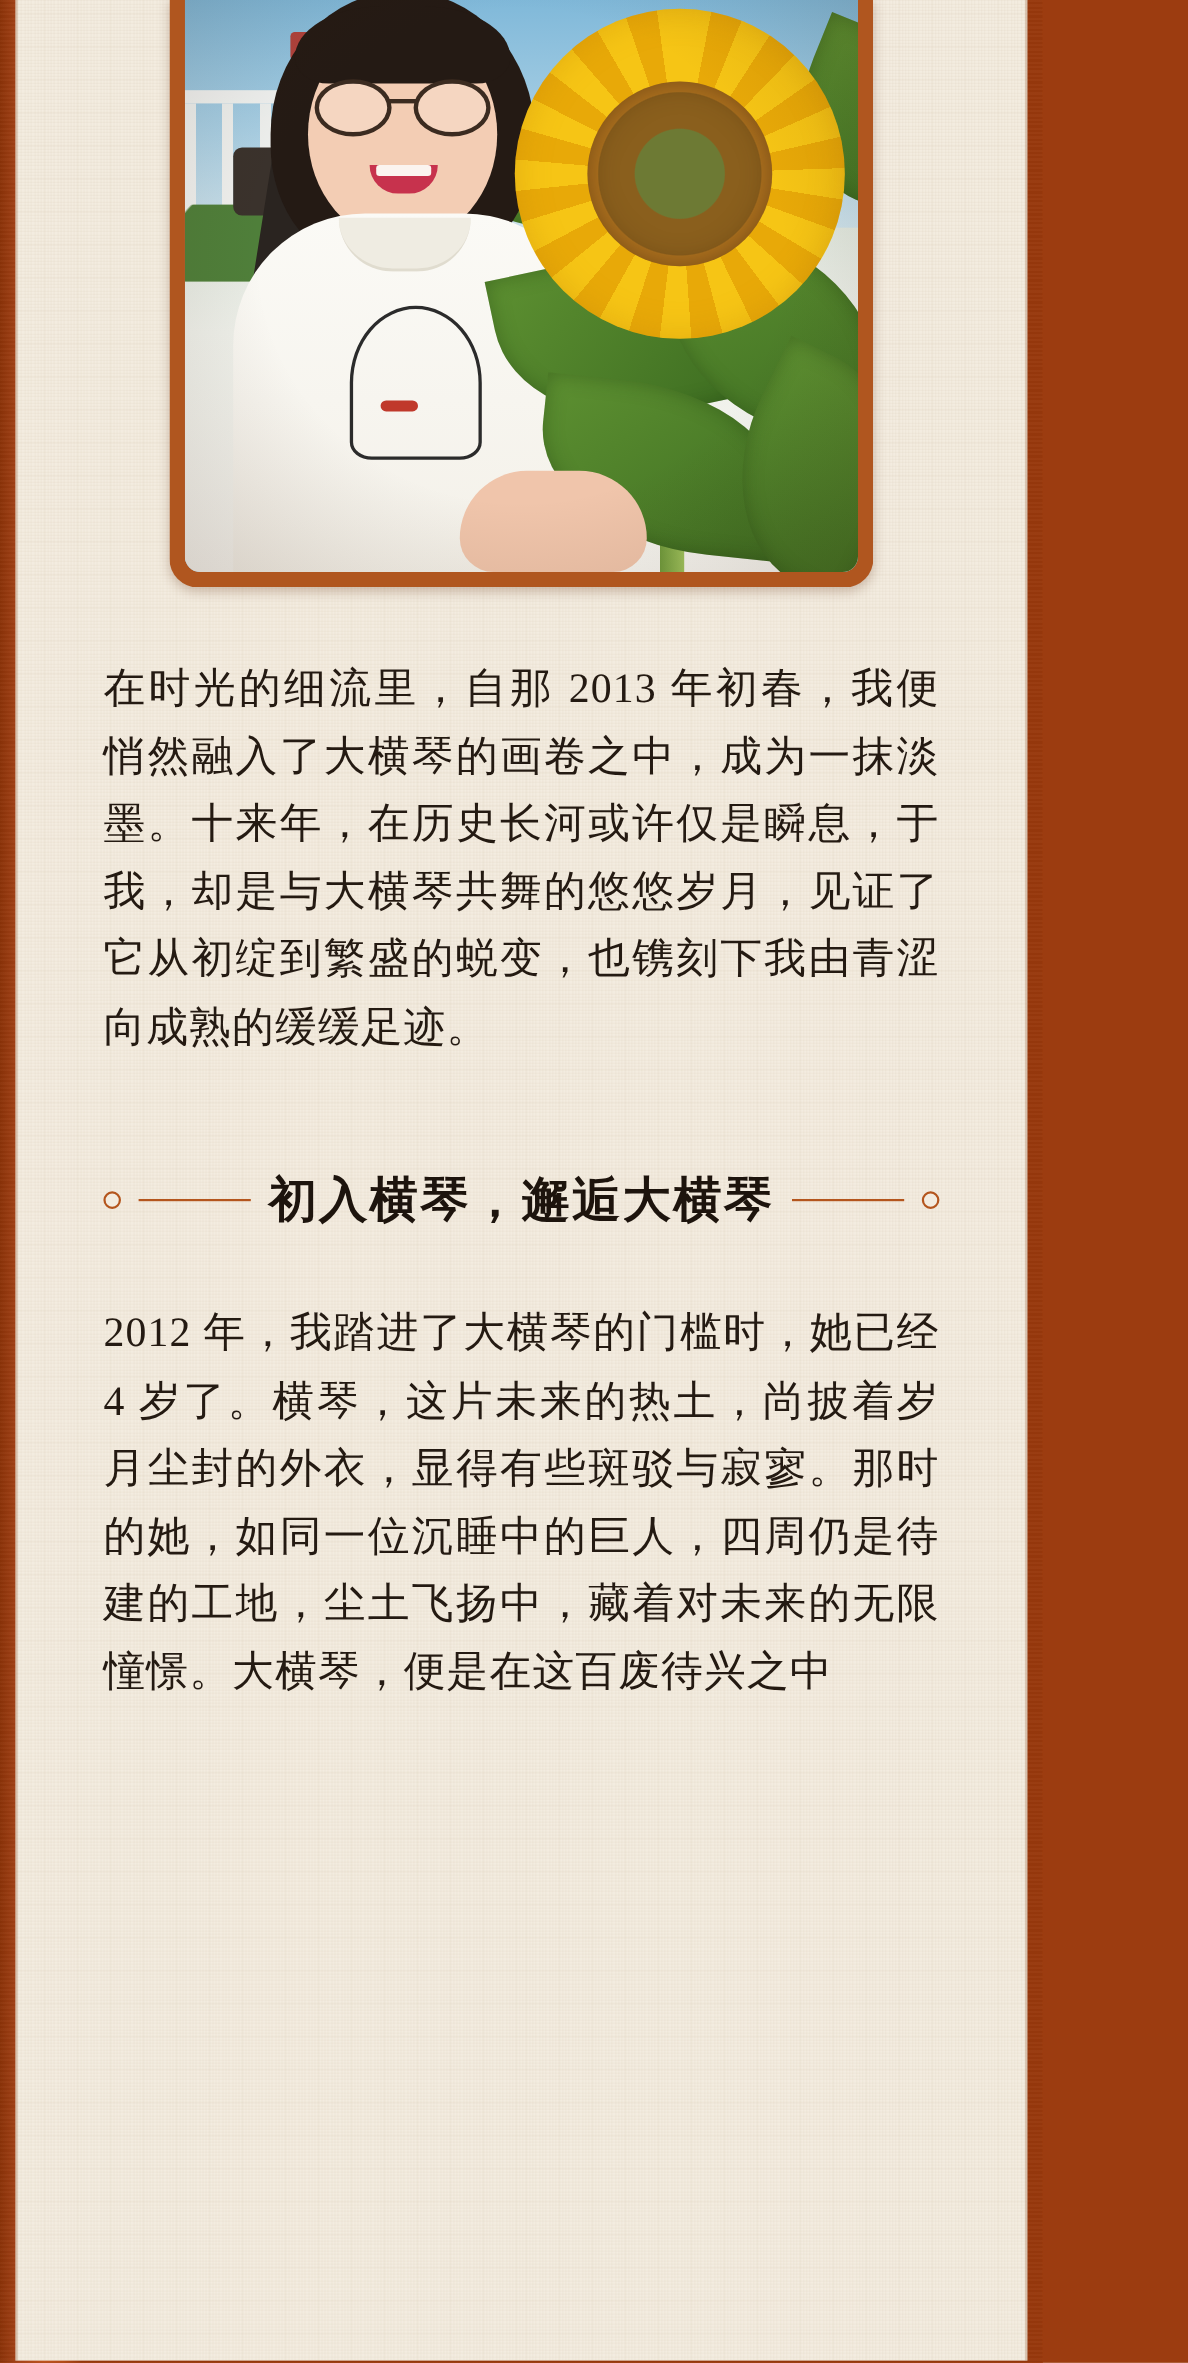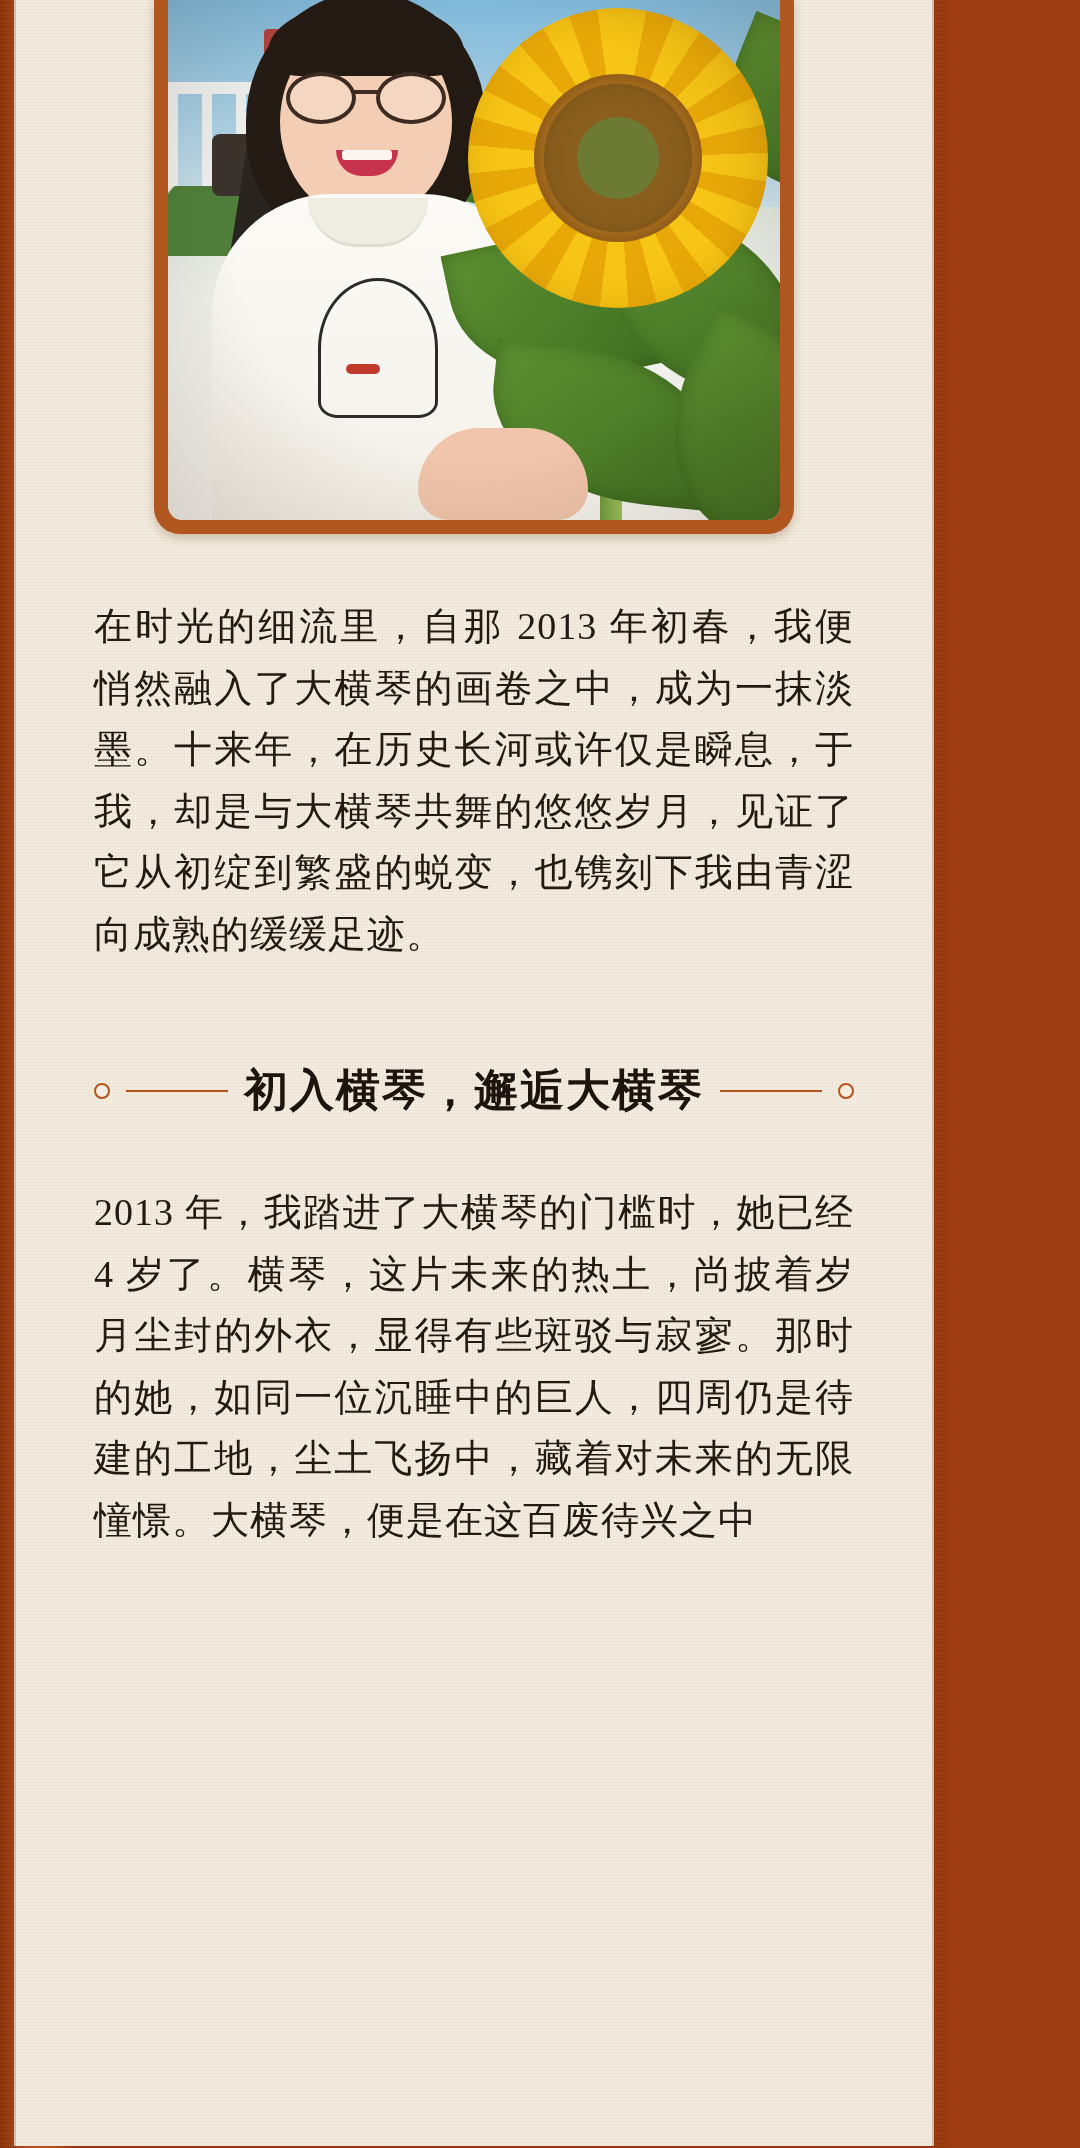--- a/index.html
+++ b/index.html
@@ -328,17 +328,17 @@
 
     <div class="section-head">
       <span class="dot"></span>
       <span class="rule"></span>
       <span class="section-title">初入横琴，邂逅大横琴</span>
       <span class="rule"></span>
       <span class="dot"></span>
     </div>
 
     <div class="body-text">
-      <p>2013 年，我踏进了大横琴的门槛时，她已经 4 岁了。横琴，这片未来的热土，尚披着岁月尘封的外衣，显得有些斑驳与寂寥。那时的她，如同一位沉睡中的巨人，四周仍是待建的工地，尘土飞扬中，藏着对未来的无限憧憬。大横琴，便是在这百废待兴之中</p>
+      <p>2012 年，我踏进了大横琴的门槛时，她已经 4 岁了。横琴，这片未来的热土，尚披着岁月尘封的外衣，显得有些斑驳与寂寥。那时的她，如同一位沉睡中的巨人，四周仍是待建的工地，尘土飞扬中，藏着对未来的无限憧憬。大横琴，便是在这百废待兴之中</p>
     </div>
 
   </div>
 </div>
 
 </body></html>

